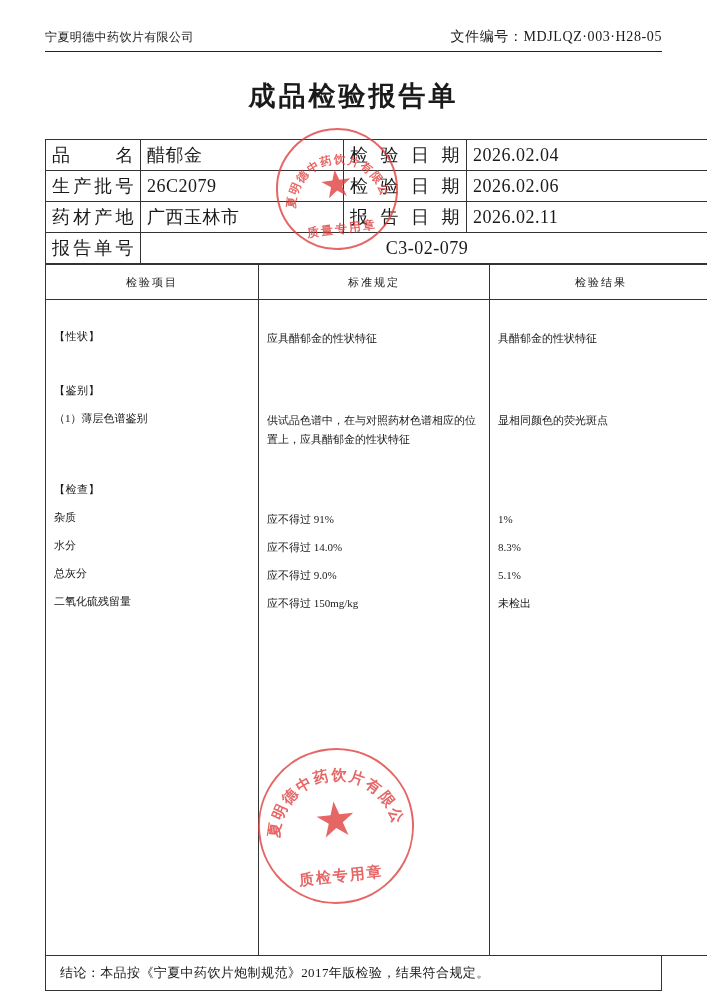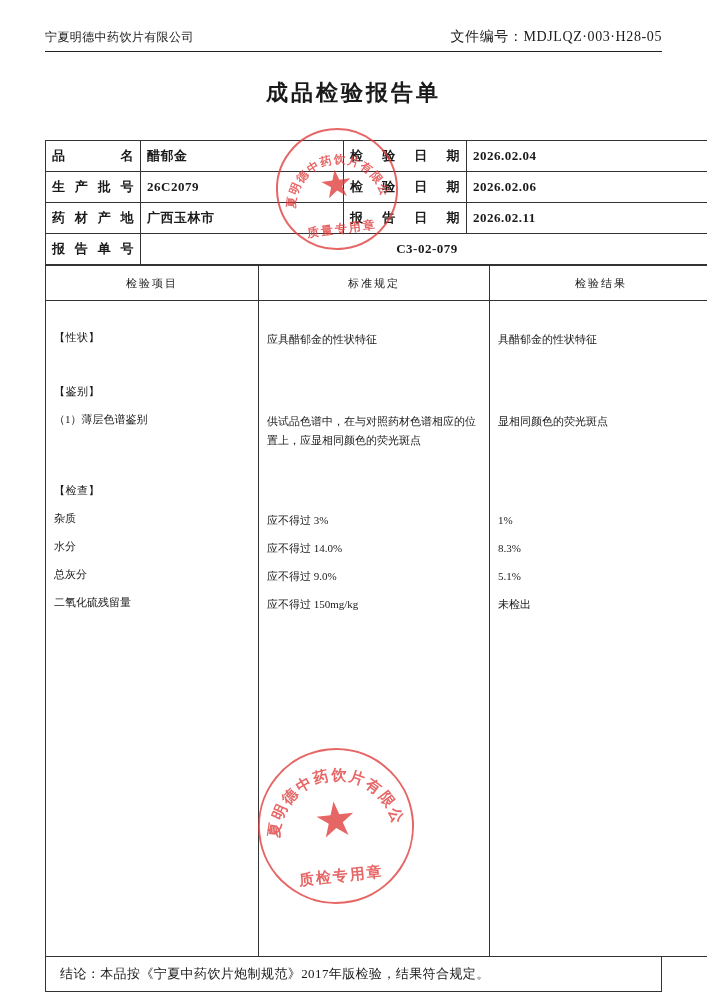--- a/index.html
+++ b/index.html
@@ -31,40 +31,39 @@
     font-size: 11.5px;
     border-bottom: 1px solid #222;
     padding-bottom: 5px;
     letter-spacing: 0.4px;
   }
   .header-company { font-size: 12px; }
   .header-docno { font-size: 14px; letter-spacing: 0.6px; }
 
   .doc-title {
     text-align: center;
-    font-size: 22px;
+    font-size: 27px;
     font-weight: bold;
     letter-spacing: 3px;
-    margin: 26px 0 32px 0;
+    margin: 26px 0 25px 0;
   }
 
   
   table.info, table.items {
     border-collapse: collapse;
     width: 100%;
     table-layout: fixed;
   }
   table.info td {
     border: 1px solid #333;
     height: 26px;
-    font-size: 13px;
+    font-size: 18px;
     padding: 2px 6px;
     letter-spacing: 0.5px;
     vertical-align: middle;
-    font-weight: bold;
   }
   .lbl {
     width: 82px;
     text-align: justify;
     text-align-last: justify;
     padding: 2px 10px 2px 12px;
     letter-spacing: 2px;
   }
   .val { padding-left: 10px; }
   .c1 { width: 82px; }
@@ -281,38 +280,38 @@
         </tr>
 
       <tr class="row">
         <td class="item-cell bracket">【鉴别】</td>
         <td class="std-cell"></td>
         <td class="res-cell"></td>
       </tr>
 
       <tr class="row">
         <td class="item-cell">（1）薄层色谱鉴别</td>
-        <td class="std-cell">供试品色谱中，在与对照药材色谱相应的位置上，应显相同颜色的荧光斑点</td>
+        <td class="std-cell">供试品色谱中，在与对照药材色谱相应的位置上，应具醋郁金的性状特征</td>
         <td class="res-cell">显相同颜色的荧光斑点</td>
       </tr>
       <tr class="spacer">
           <td></td>
           <td></td>
           <td></td>
         </tr>
 
       <tr class="row">
         <td class="item-cell bracket">【检查】</td>
         <td class="std-cell"></td>
         <td class="res-cell"></td>
       </tr>
 
       <tr class="row">
         <td class="item-cell">杂质</td>
-        <td class="std-cell">应不得过 3%</td>
+        <td class="std-cell">应不得过 91%</td>
         <td class="res-cell">1%</td>
       </tr>
 
       <tr class="row">
         <td class="item-cell">水分</td>
         <td class="std-cell">应不得过 14.0%</td>
         <td class="res-cell">8.3%</td>
       </tr>
 
       <tr class="row">

